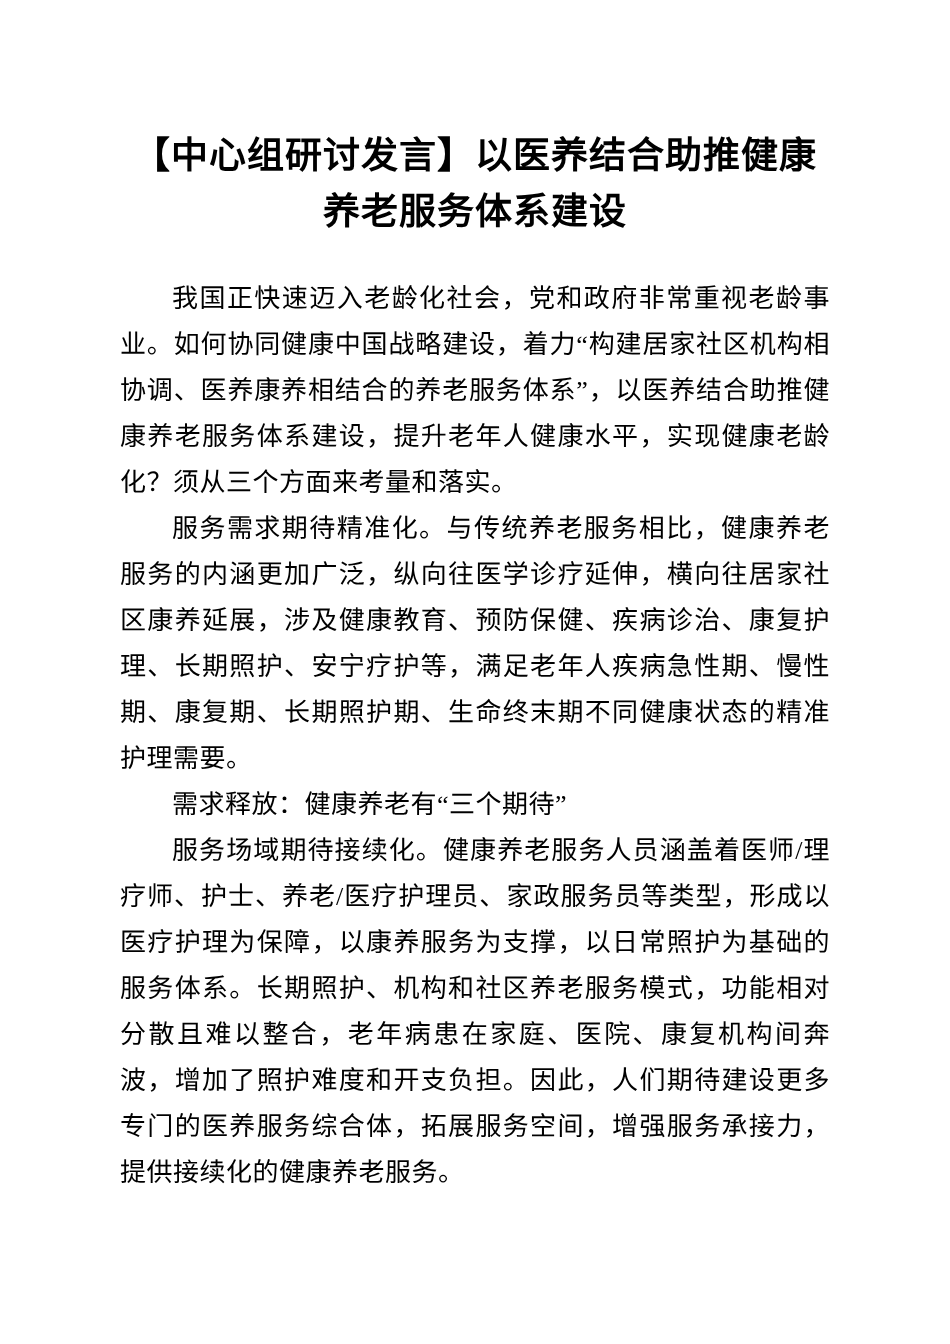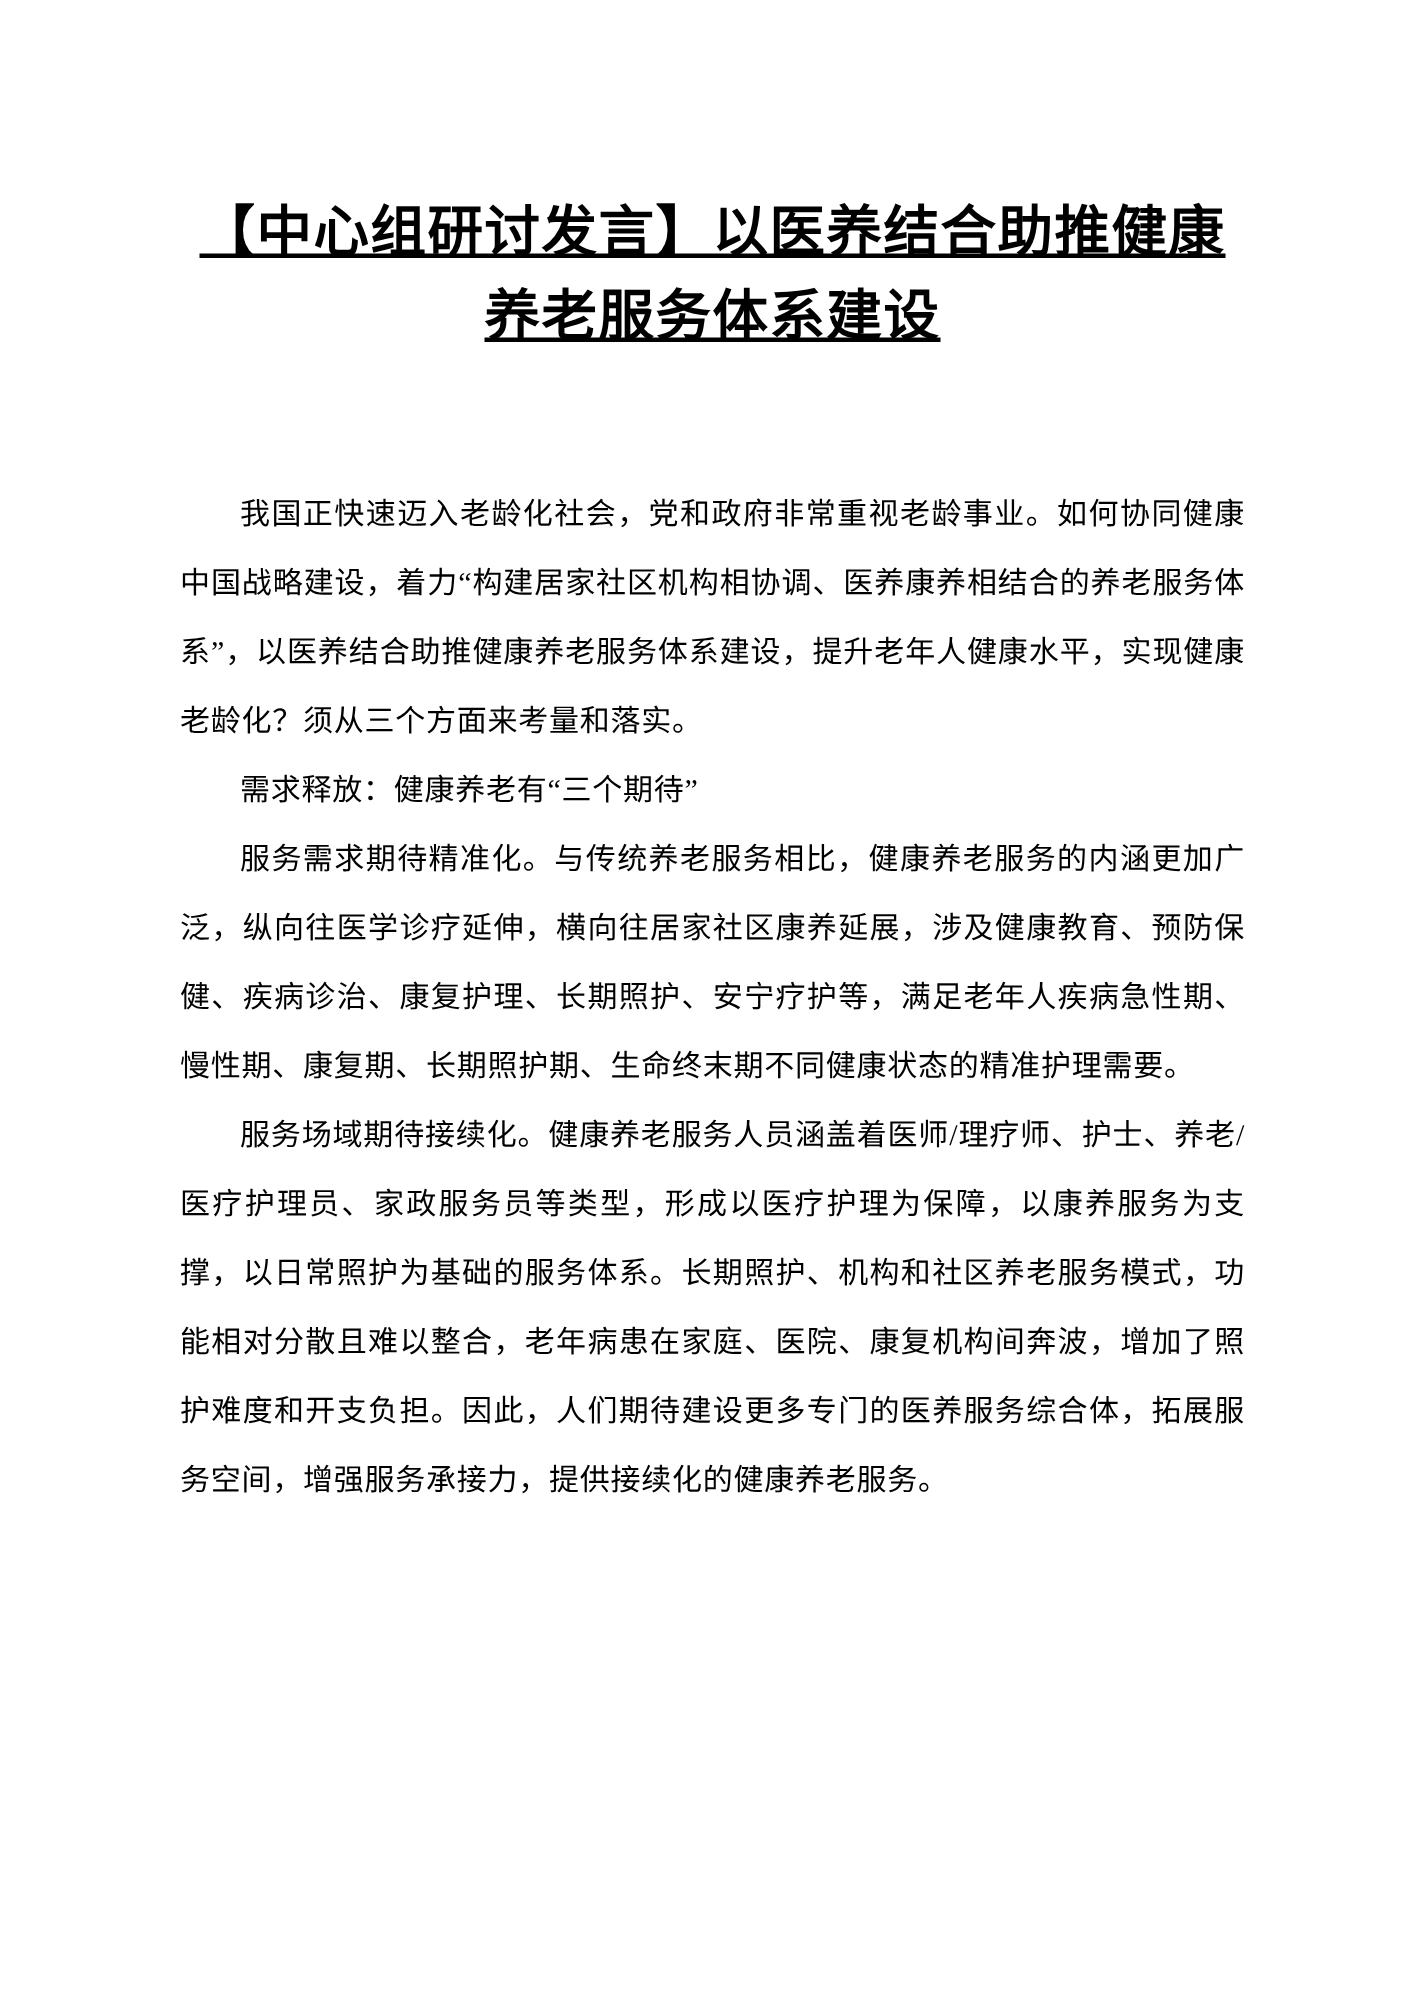--- a/index.html
+++ b/index.html
@@ -25,41 +25,40 @@
     left: 120px;
     width: 710px;
   }
 
   .doc-title {
     font-size: 37px;
     font-weight: bold;
     line-height: 56px;
     text-align: center;
     letter-spacing: 1px;
-    margin-bottom: 80px;
+    margin-bottom: 36px;
     font-family: "Liberation Serif", "DejaVu Serif", serif;
-    text-decoration: underline;
   }
 
   .doc-body p {
-    font-size: 20px;
+    font-size: 26px;
     line-height: 46px;
     text-align: justify;
     text-justify: inter-character;
     text-indent: 2em;
     font-weight: normal;
     letter-spacing: 0.5px;
   }
 </style>
 </head>
 <body>
 
 <div class="page">
   <div class="content">
     <h1 class="doc-title">【中心组研讨发言】以医养结合助推健康养老服务体系建设</h1>
     <div class="doc-body">
       <p>我国正快速迈入老龄化社会，党和政府非常重视老龄事业。如何协同健康中国战略建设，着力“构建居家社区机构相协调、医养康养相结合的养老服务体系”，以医养结合助推健康养老服务体系建设，提升老年人健康水平，实现健康老龄化？须从三个方面来考量和落实。</p>
+      <p>服务需求期待精准化。与传统养老服务相比，健康养老服务的内涵更加广泛，纵向往医学诊疗延伸，横向往居家社区康养延展，涉及健康教育、预防保健、疾病诊治、康复护理、长期照护、安宁疗护等，满足老年人疾病急性期、慢性期、康复期、长期照护期、生命终末期不同健康状态的精准护理需要。</p>
       <p>需求释放：健康养老有“三个期待”</p>
-      <p>服务需求期待精准化。与传统养老服务相比，健康养老服务的内涵更加广泛，纵向往医学诊疗延伸，横向往居家社区康养延展，涉及健康教育、预防保健、疾病诊治、康复护理、长期照护、安宁疗护等，满足老年人疾病急性期、慢性期、康复期、长期照护期、生命终末期不同健康状态的精准护理需要。</p>
       <p>服务场域期待接续化。健康养老服务人员涵盖着医师/理疗师、护士、养老/医疗护理员、家政服务员等类型，形成以医疗护理为保障，以康养服务为支撑，以日常照护为基础的服务体系。长期照护、机构和社区养老服务模式，功能相对分散且难以整合，老年病患在家庭、医院、康复机构间奔波，增加了照护难度和开支负担。因此，人们期待建设更多专门的医养服务综合体，拓展服务空间，增强服务承接力，提供接续化的健康养老服务。</p>
     </div>
   </div>
 </div>
 
 </body></html>

